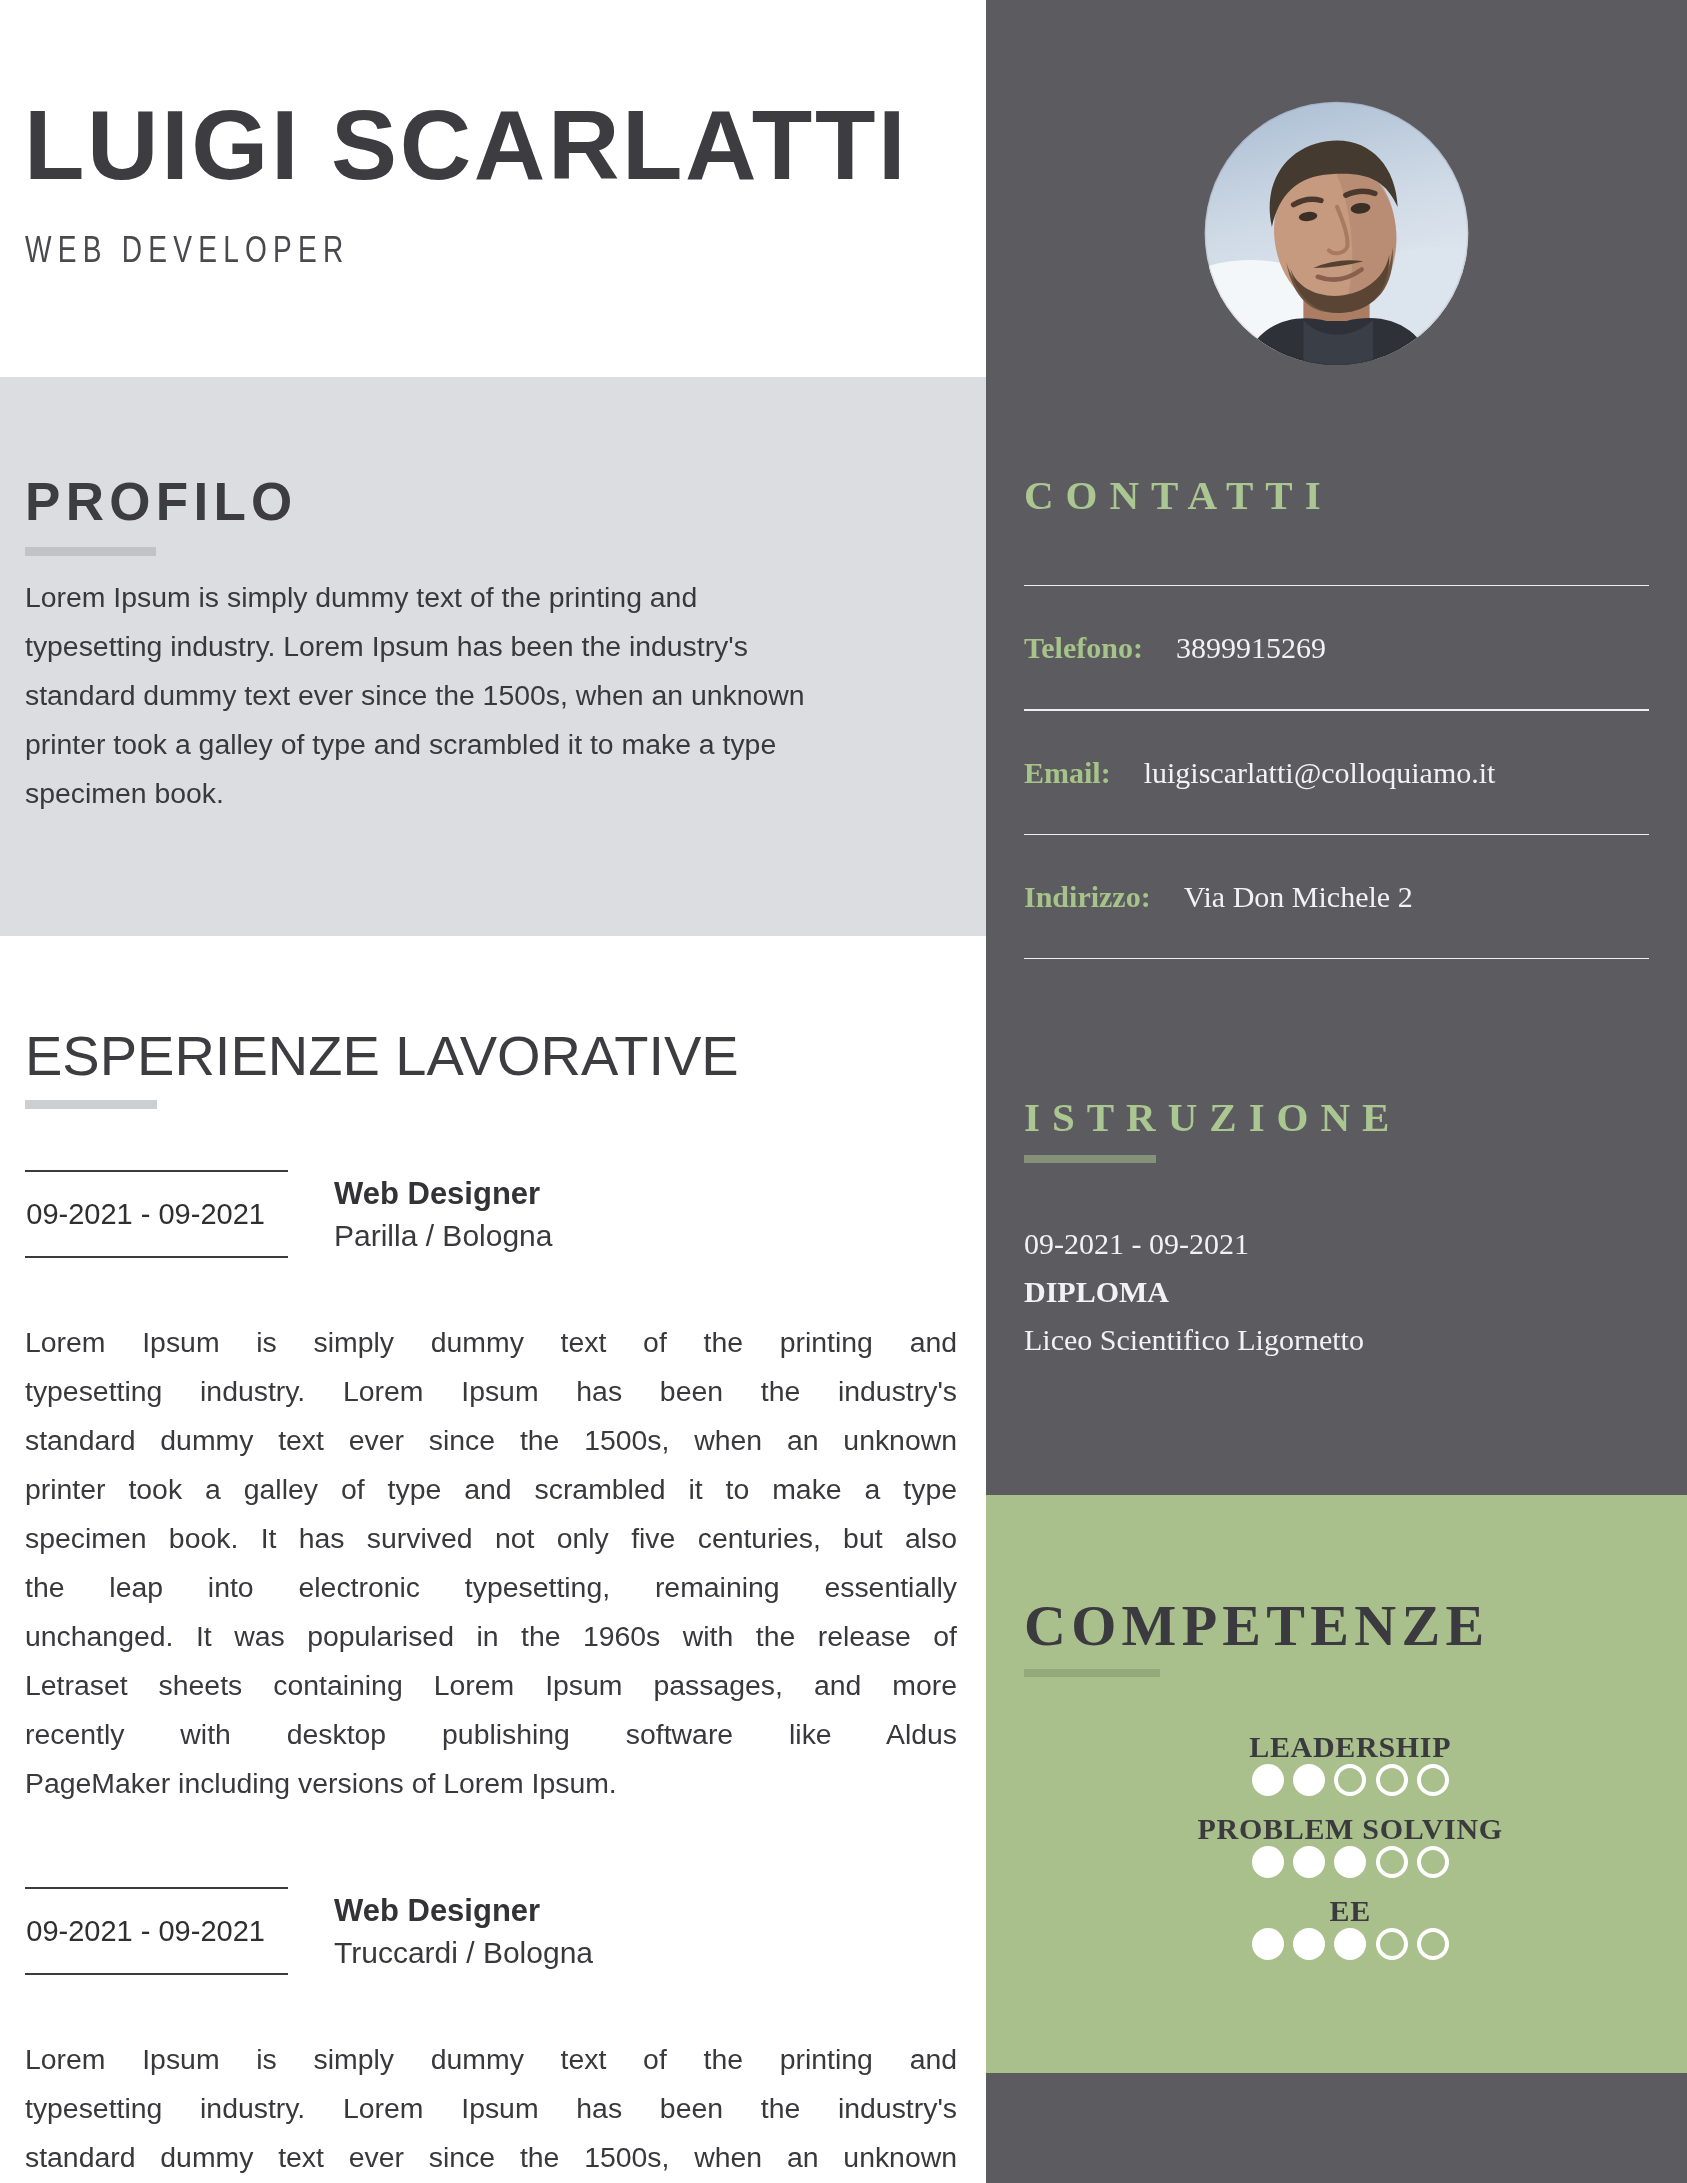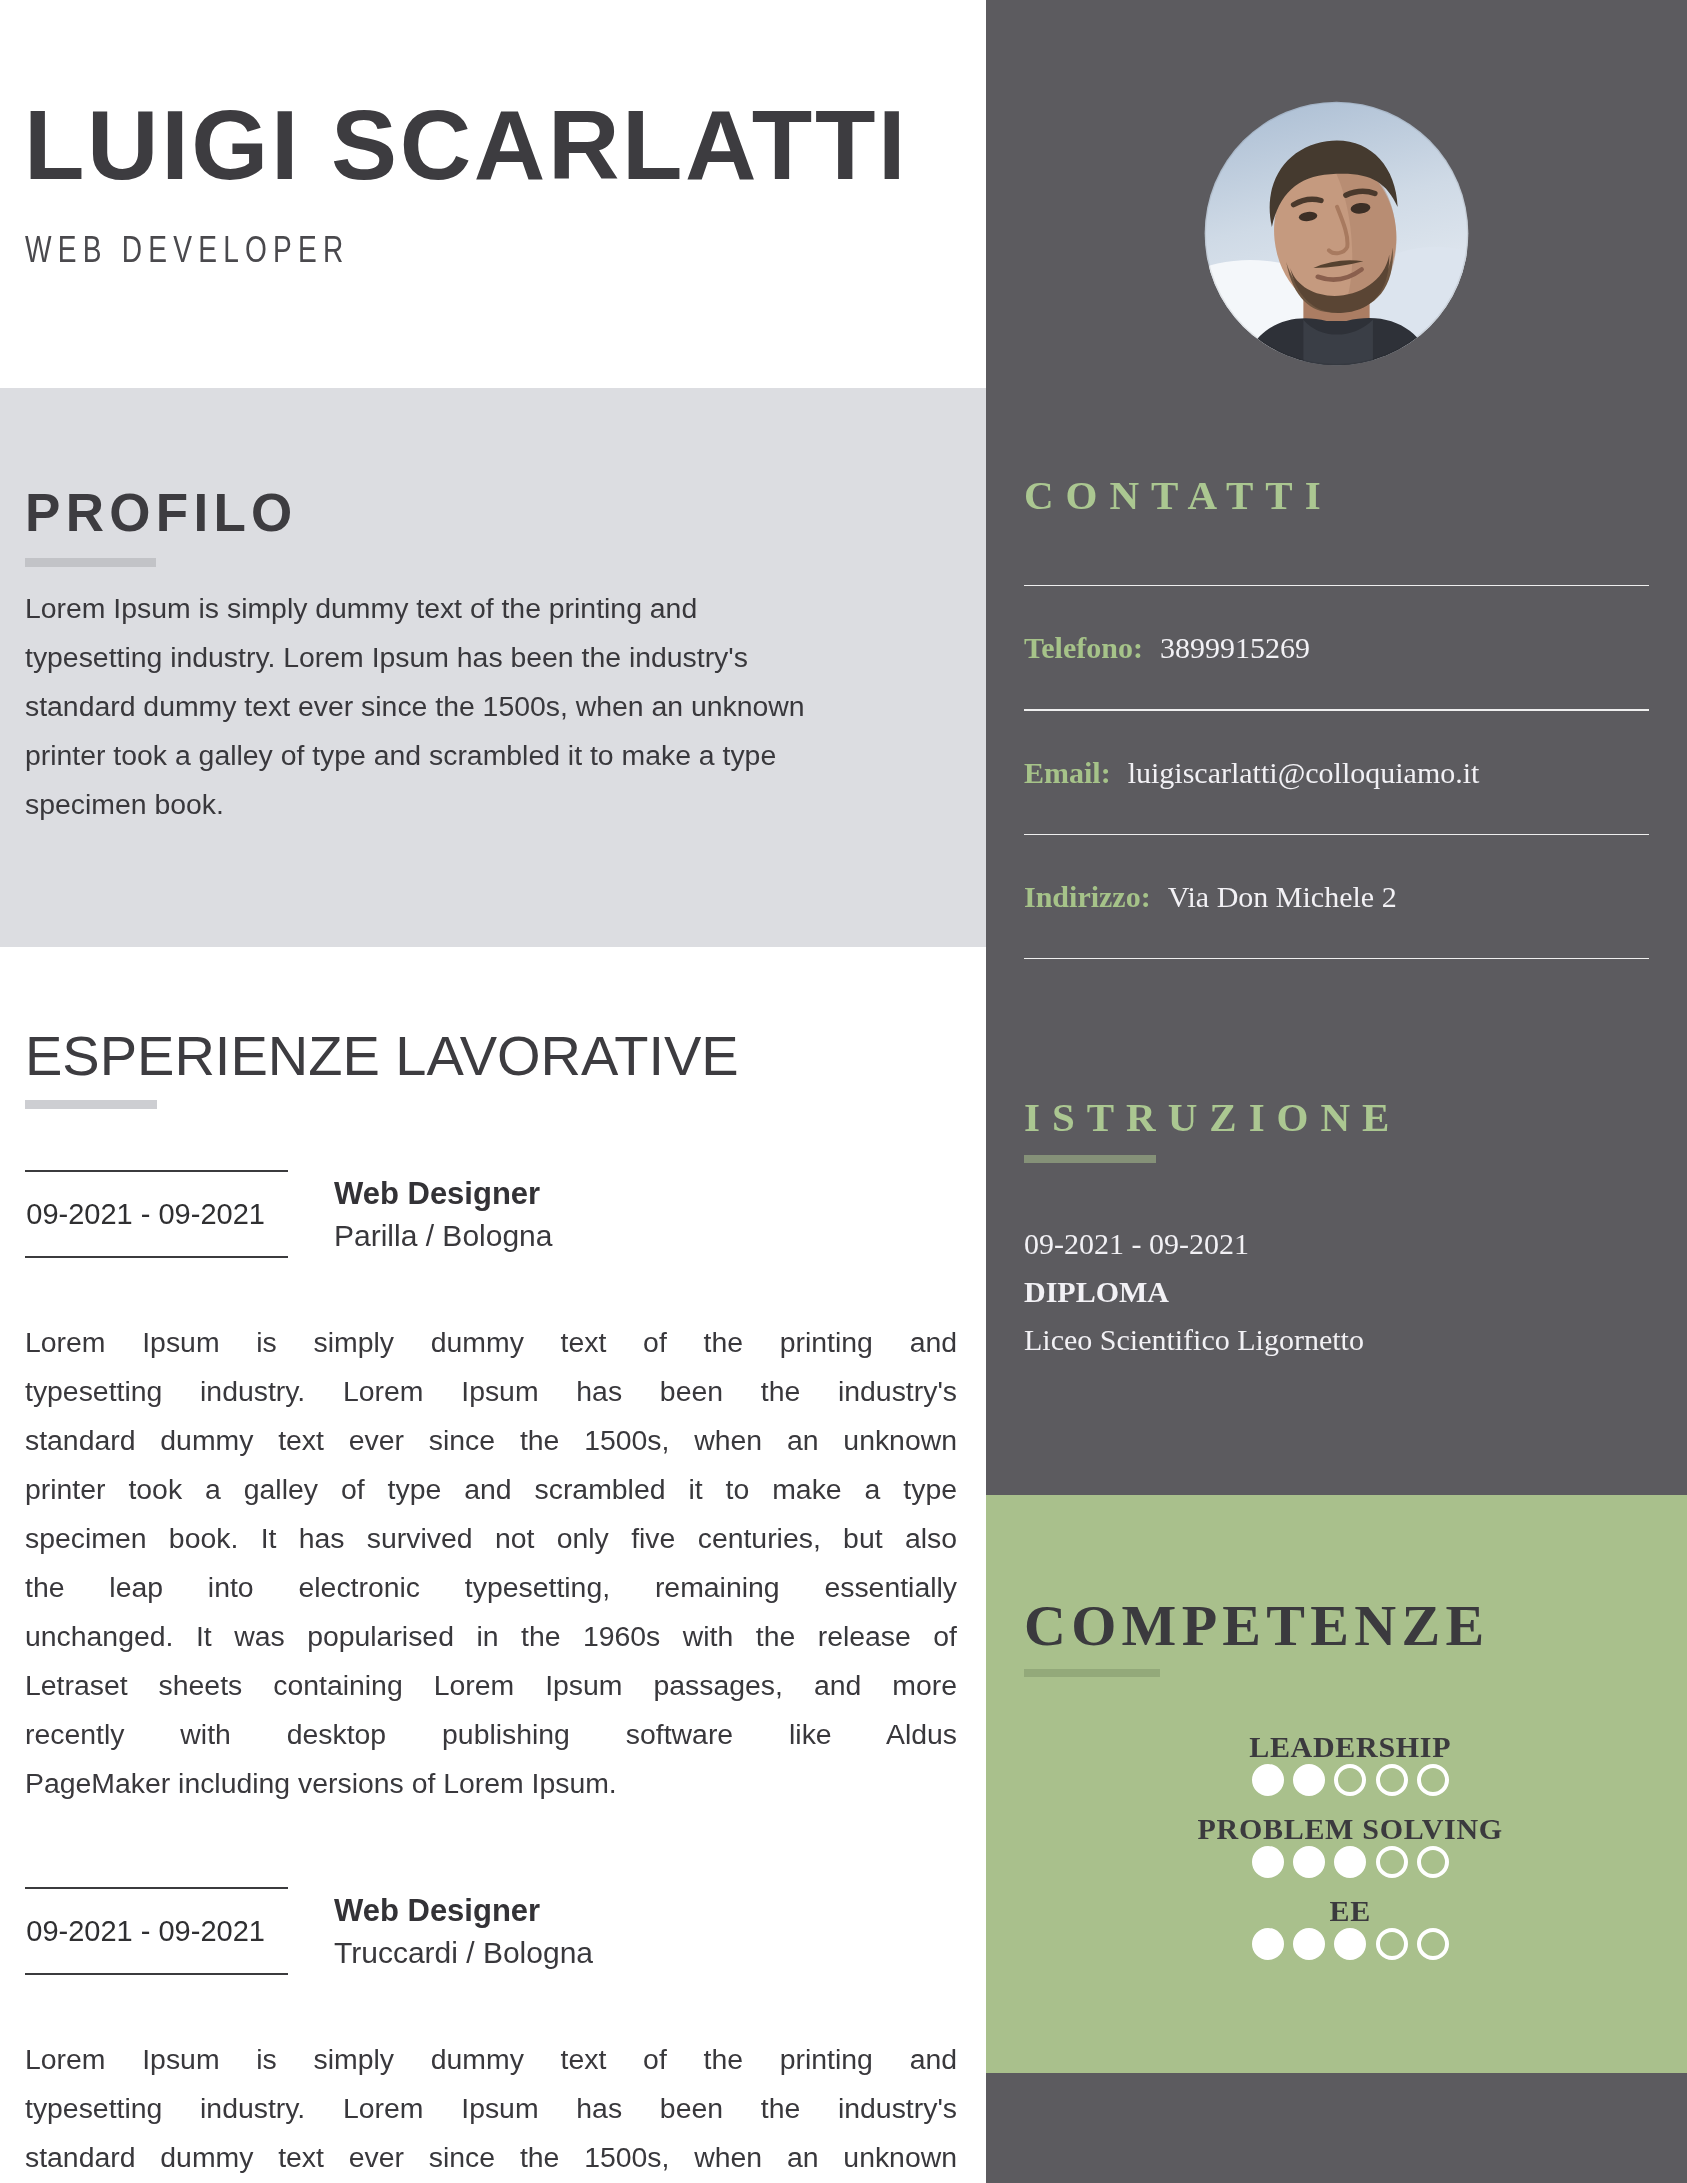--- a/index.html
+++ b/index.html
@@ -20,21 +20,21 @@
   body{font-family:"Liberation Sans","DejaVu Sans",sans-serif;}
   .page{position:relative;width:1687px;height:2183px;background:#ffffff;overflow:hidden;}
 
   
   .name{position:absolute;left:24px;top:92px;font-size:99px;line-height:106px;font-weight:bold;
         letter-spacing:2.6px;color:var(--text-dark);white-space:nowrap;}
   .job-title{position:absolute;left:25px;top:229px;font-size:36px;line-height:42px;font-weight:400;
         letter-spacing:8px;color:#4a494d;white-space:nowrap;transform:scaleX(0.78);transform-origin:left center;}
 
   
-  .profile-panel{position:absolute;left:0;top:388px;width:986px;height:559px;background:var(--light-gray-panel);}
+  .profile-panel{position:absolute;left:0;top:377px;width:986px;height:559px;background:var(--light-gray-panel);}
   .h-left{font-weight:bold;color:var(--text-dark);}
   .profile-heading{margin-top:96px;margin-left:25px;font-size:53px;line-height:58px;letter-spacing:5.3px;}
   .bar{height:8.6px;}
   .bar-gray{margin:16px 0 0 25px;width:131px;background:var(--bar-gray);}
   .profile-text{margin:17px 0 0 25px;width:880px;font-size:28.4px;color:var(--text-body);}
   .pline{height:49px;line-height:49px;white-space:nowrap;}
 
   
   .exp-heading{position:absolute;left:25px;top:1028px;font-size:56px;line-height:56px;font-weight:normal;
         color:var(--text-dark);letter-spacing:0;white-space:nowrap;}
@@ -54,21 +54,21 @@
   .nline{height:49px;line-height:49px;white-space:nowrap;}
 
   
   .sidebar{position:absolute;left:986px;top:0;width:753px;height:2183px;background:var(--sidebar-gray);font-family:Liberation Serif, serif;}
   .photo-wrap{position:absolute;left:218px;top:101px;width:265px;height:265px;}
   .h-side{position:absolute;left:38px;font-weight:bold;font-size:41px;line-height:46px;
         letter-spacing:12px;color:var(--accent-green);white-space:nowrap;}
   .contacts-heading{top:472px;}
   .contacts{position:absolute;left:38px;top:585px;width:625px;}
   .c-line{height:1.3px;background:rgba(255,255,255,0.9);}
-  .c-row{display:flex;gap:17px;align-items:baseline;margin:41px 0 40px 0;font-size:30px;line-height:42px;}
+  .c-row{display:flex;gap:33px;align-items:baseline;margin:41px 0 40px 0;font-size:30px;line-height:42px;}
   .c-label{font-weight:bold;color:var(--label-green);white-space:nowrap;}
   .c-value{color:var(--text-white);white-space:nowrap;}
 
   .edu{position:absolute;left:38px;top:1094px;width:629px;}
   .edu .h-edu{position:static;font-weight:bold;font-size:41px;line-height:46px;letter-spacing:12px;
         color:var(--accent-green);white-space:nowrap;}
   .bar-green-dim{margin-top:14.6px;width:132px;background:rgba(173,199,145,0.5);}
   .edu-rows{margin-top:57px;}
   .edu-row{font-size:30px;line-height:48px;color:var(--text-white);}
   .edu-row.bold{font-weight:bold;}

